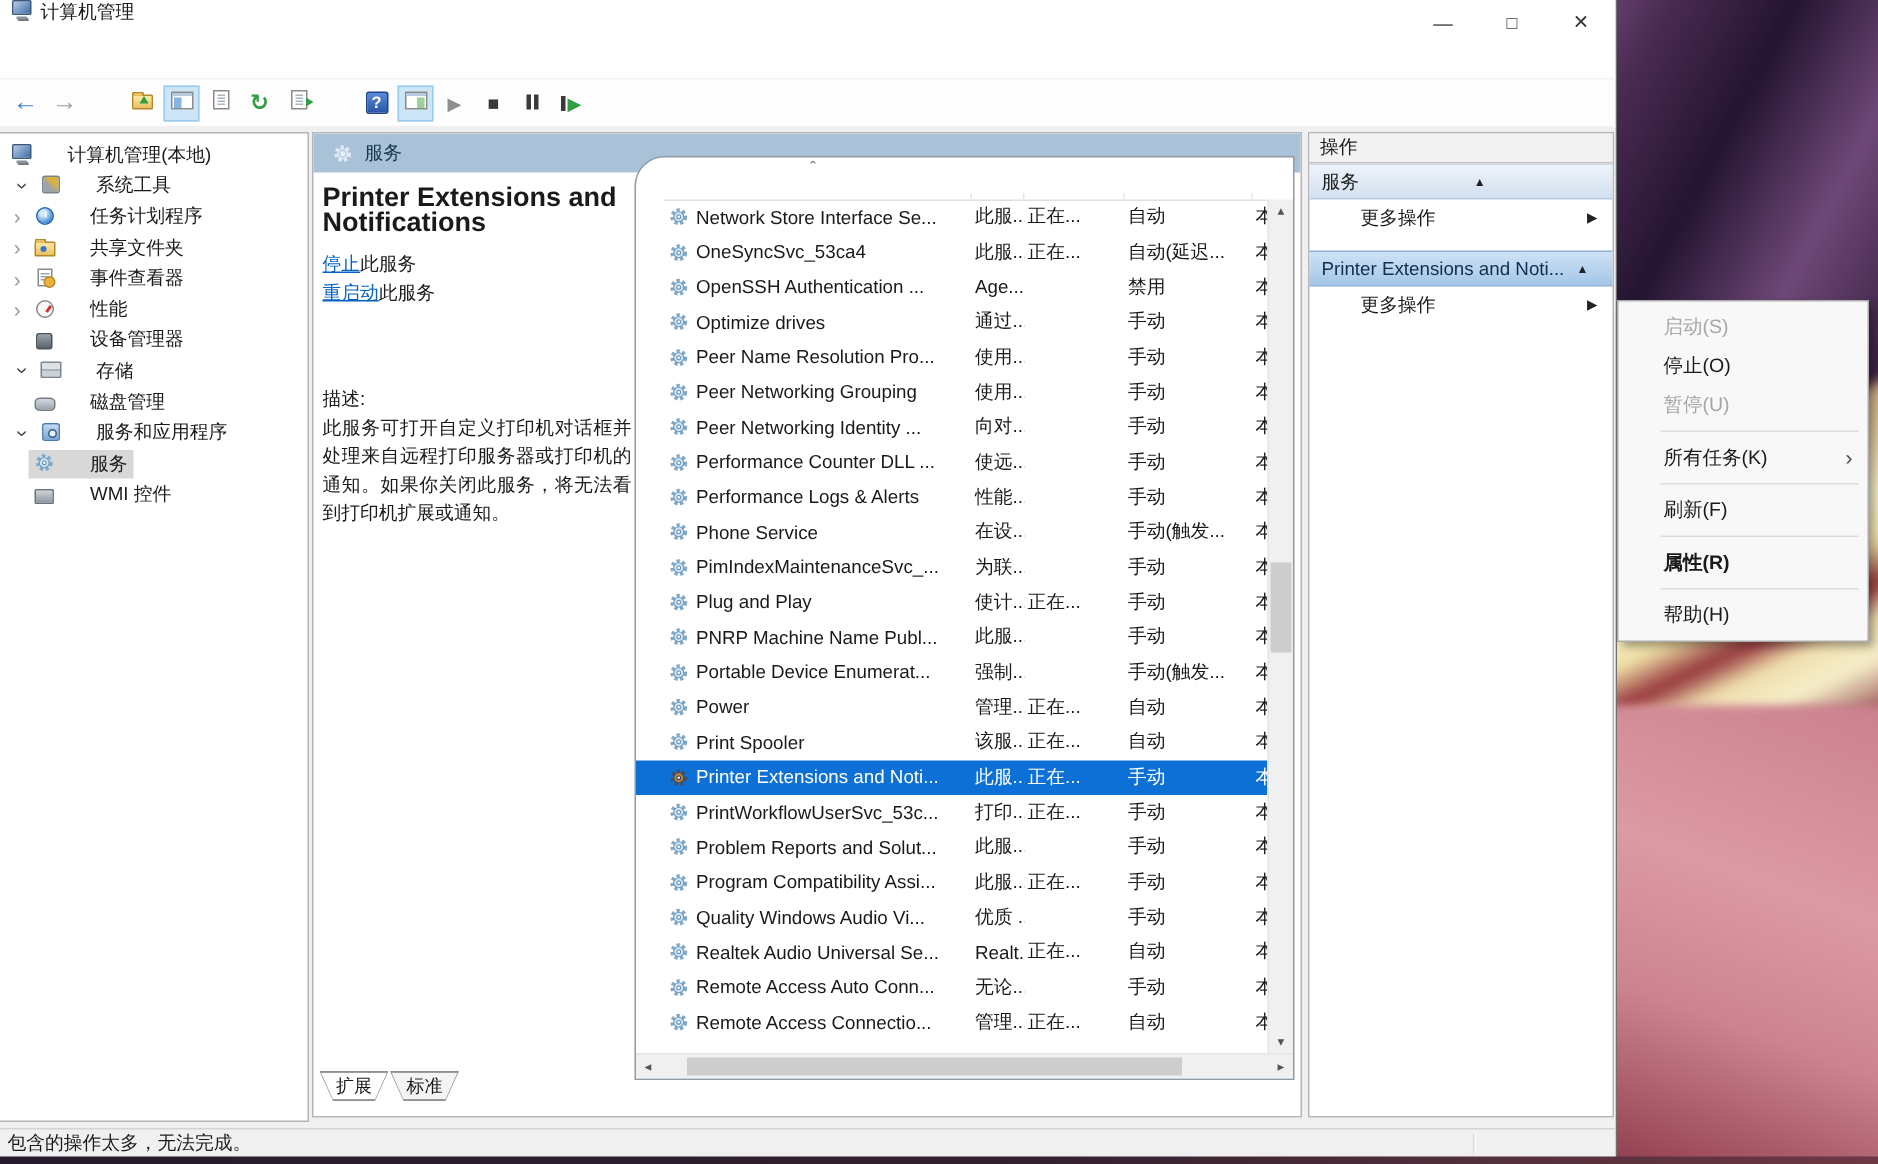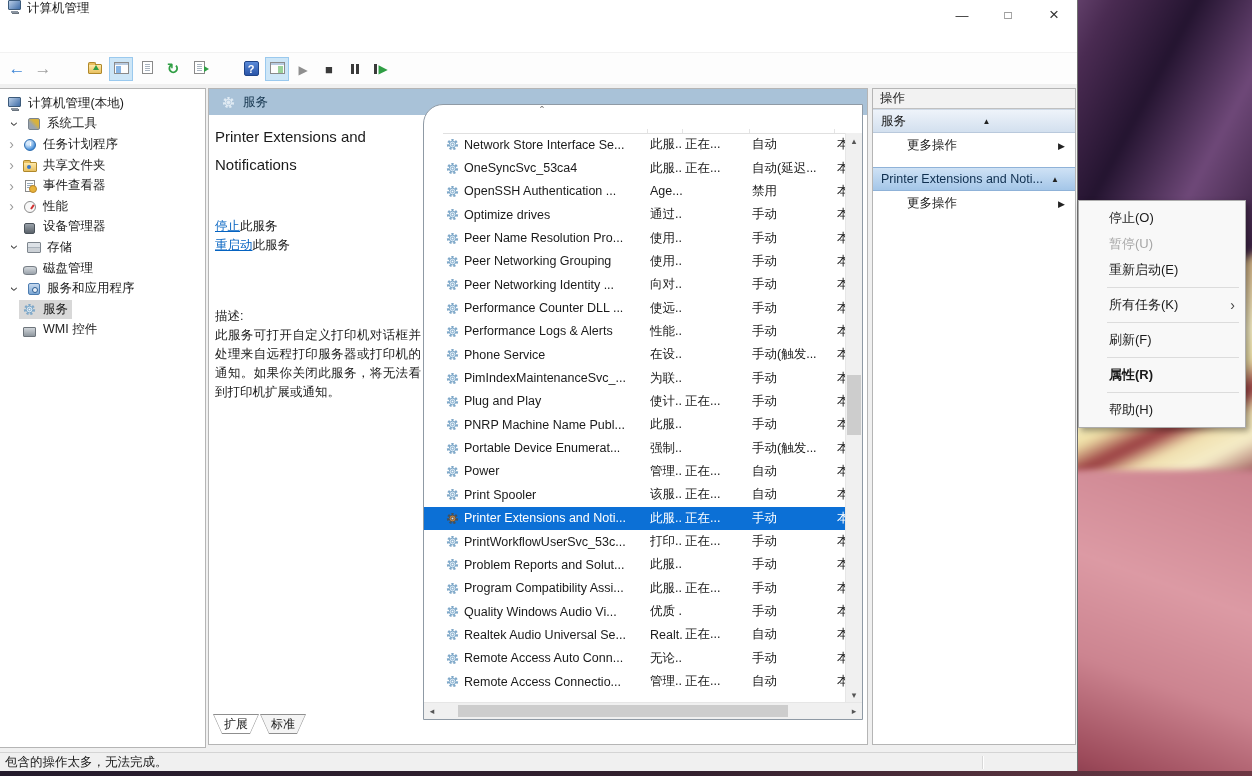--- a/index.html
+++ b/index.html
@@ -35,29 +35,29 @@
   .g{line-height:1}
 
   
   #client{position:absolute;top:84px;left:0;right:0;bottom:20px;background:#f0f0f0}
   #tree-pane{position:absolute;left:0;top:4px;bottom:4px;width:206px;background:#fff;border:1px solid #b5b5b5;border-left:none;box-sizing:border-box;overflow:hidden;font-size:12.5px;padding-top:4px}
   .trow{display:flex;align-items:center;height:20.6px;padding-left:4px;white-space:nowrap}
   .trow.lvl1{padding-left:8px}.trow.lvl2{}
   .chev{width:15px;display:flex;justify-content:center;color:#9a9a9a;font-size:14px}
   .chev-expanded .chev::before{content:"›";display:inline-block;transform:rotate(90deg);color:#3c3c3c}
   .chev-collapsed .chev::before{content:"›"}
-  .selwrap{display:flex;align-items:flex-end;gap:5px;padding:1px 4px 1px 2px}
+  .selwrap{display:flex;align-items:flex-start;gap:22px;padding:1px 4px 1px 2px}
   .trow.selected .selwrap{background:#d8d8d8}
   .ti{width:17px;height:16px;display:flex;align-items:center;justify-content:center}
 
   #console{position:absolute;left:208px;top:4px;bottom:7px;width:660px;background:#fff;border:1px solid #b5b5b5;box-sizing:border-box;overflow:hidden}
   #band{position:absolute;left:0;top:0;right:0;height:26px;background:#a9c2d8;display:flex;align-items:center;gap:7px;padding-left:12px;font-size:12.5px;color:#16364f}
   #detail{position:absolute;left:6px;top:34px;width:206px;font-size:12.5px;line-height:19px}
-  #detail .svc-title{font-weight:normal;font-size:15px;line-height:28px}
-  #detail .links{margin-top:38px}
+  #detail .svc-title{font-weight:bold;font-size:18px;line-height:17px}
+  #detail .links{margin-top:10px}
   .link{color:#0563c1;text-decoration:underline}
   #detail .desc-label{margin-top:52px}
   #detail .desc-text{margin-top:0;text-align:justify}
 
   #list-panel{position:absolute;left:214px;top:15px;width:440px;height:616px;background:#fff;border:1px solid #8f9aa5;border-radius:20px 0 0 0;box-sizing:border-box;overflow:hidden}
   #list-header{position:relative;display:grid;grid-template-columns:205px 35px 67px 85px 1fr;height:26px;margin:2px 17px 0 19px;border-bottom:1px solid #e0e0e0;font-size:12.5px;align-items:end}
   .lhcell{padding:0 0 4px 2px;border-right:1px solid #e4e4e4;white-space:nowrap;overflow:hidden}
   .lhcell:last-child{border-right:none}
   #sort-caret{position:absolute;left:97px;top:-2px;color:#777;font-size:12px}
   #rows{position:absolute;left:0;right:17px;top:28px;bottom:17px;overflow:hidden;font-size:12.5px}
@@ -820,30 +820,30 @@
   </div>
 
   <div id="statusbar">
     <span>包含的操作太多，无法完成。</span>
     <span id="sb-div"></span>
   </div>
 </div>
 
 <div id="context-menu">
 
+<div class="cm-item disabled">
+      <span>启动(S)</span>
+      <span class="submenu-g"></span>
+    </div>
     <div class="cm-item">
       <span>停止(O)</span>
       <span class="submenu-g"></span>
     </div>
     <div class="cm-item disabled">
       <span>暂停(U)</span>
-      <span class="submenu-g"></span>
-    </div>
-    <div class="cm-item">
-      <span>重新启动(E)</span>
       <span class="submenu-g"></span>
     </div>
     <div class="cm-item separator">
       <span></span>
       <span class="submenu-g"></span>
     </div>
     <div class="cm-item">
       <span>所有任务(K)</span>
       <span class="submenu-g">›</span>
     </div>

